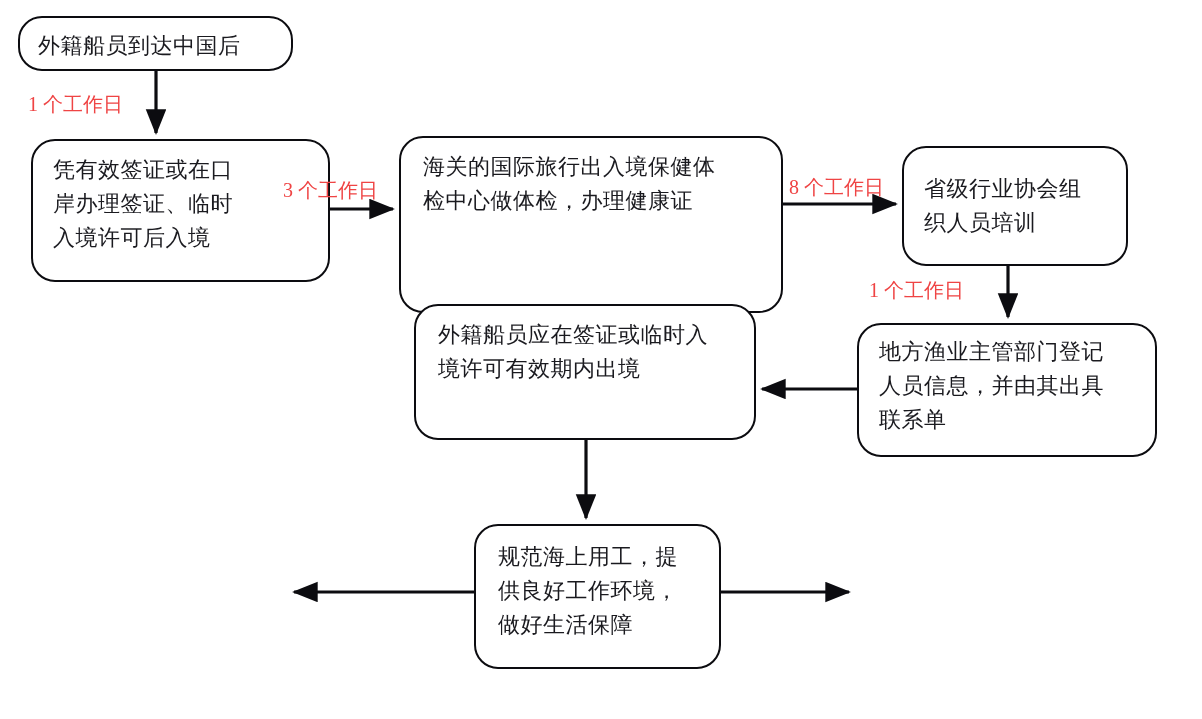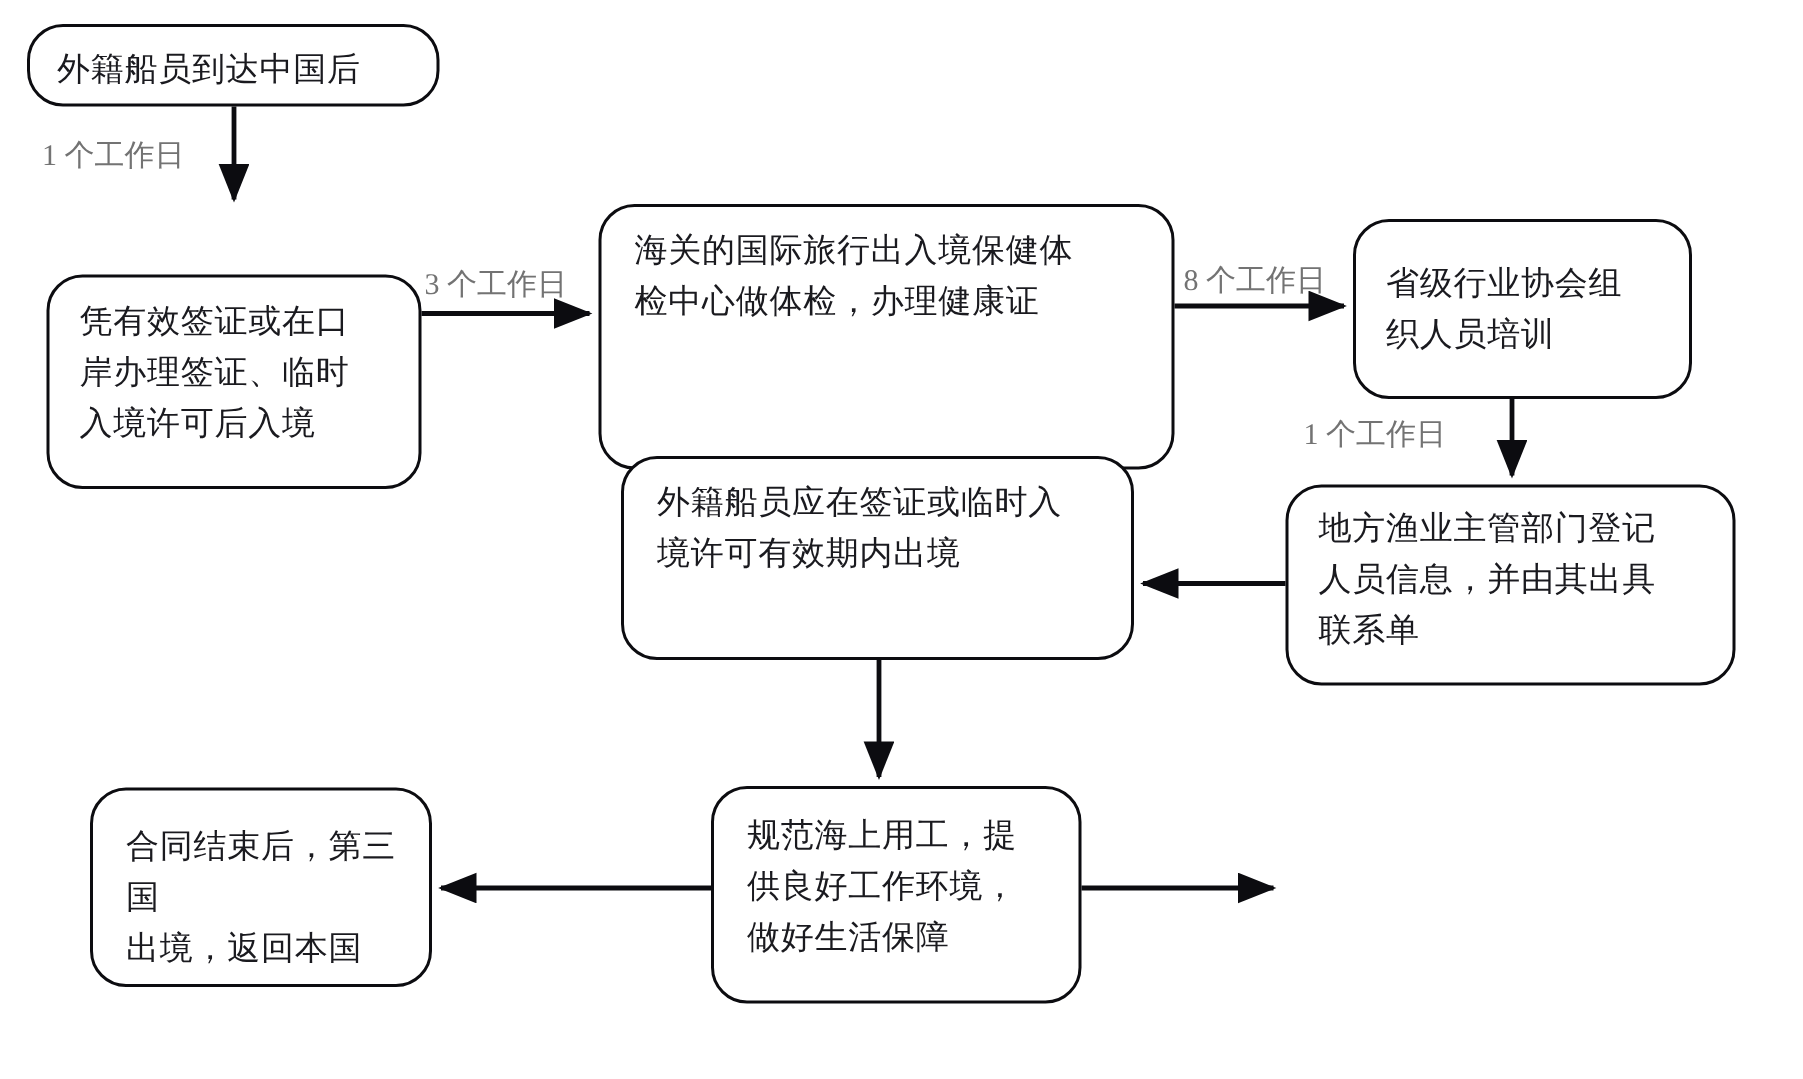--- a/index.html
+++ b/index.html
@@ -40,21 +40,21 @@
     white-space: pre-line;
     text-align: left;
     width: 100%;
   }
   .node.start { align-items: center; }
   .node.start .txt { text-align: left; }
   .edge-label {
     position: absolute;
     font-size: 20px;
     line-height: 24px;
-    color: #737373;
+    color: #ef4444;
     white-space: nowrap;
   }
 </style>
 </head>
 <body>
 
 <div id="canvas">
 
   <svg class="layer" viewBox="0 0 1202 719" xmlns="http://www.w3.org/2000/svg">
     <defs>
@@ -77,21 +77,21 @@
 
     <line x1="474" y1="592" x2="294" y2="592" stroke="#0c0c10" stroke-width="3.2" marker-end="url(#arrow)"></line>
 
     <line x1="721" y1="592" x2="849" y2="592" stroke="#0c0c10" stroke-width="3.2" marker-end="url(#arrow)"></line>
   </svg>
 
   <div class="node start" style="left:18px; top:16px; width:275px; height:55px; padding:4px 0 0 18px;">
     <div class="txt">外籍船员到达中国后</div>
   </div>
 
-  <div class="node" style="left:31px; top:139px; width:250px; height:143px; padding:12px 0 0 20px;margin-top:44px;">
+  <div class="node" style="left:31px; top:139px; width:299px; height:143px; padding:12px 0 0 20px;">
     <div class="txt">凭有效签证或在口
 岸办理签证、临时
 入境许可后入境</div>
   </div>
 
   <div class="node" style="left:399px; top:136px; width:384px; height:177px; padding:12px 0 0 22px;">
     <div class="txt">海关的国际旅行出入境保健体
 检中心做体检，办理健康证</div>
   </div>
 
@@ -104,24 +104,20 @@
     <div class="txt">外籍船员应在签证或临时入
 境许可有效期内出境</div>
   </div>
 
   <div class="node" style="left:857px; top:323px; width:300px; height:134px; padding:10px 0 0 20px;">
     <div class="txt">地方渔业主管部门登记
 人员信息，并由其出具
 联系单</div>
   </div>
 
-  <div class="node" style="left:60px; top:525px; width:228px; height:133px; padding:20px 0 0 22px;">
-    <div class="txt">合同结束后，第三国
-出境，返回本国</div>
-  </div>
 
   <div class="node" style="left:474px; top:524px; width:247px; height:145px; padding:14px 0 0 22px;">
     <div class="txt">规范海上用工，提
 供良好工作环境，
 做好生活保障</div>
   </div>
 
 
   <div class="edge-label" style="left:28px; top:92px;">1 个工作日</div>
 

